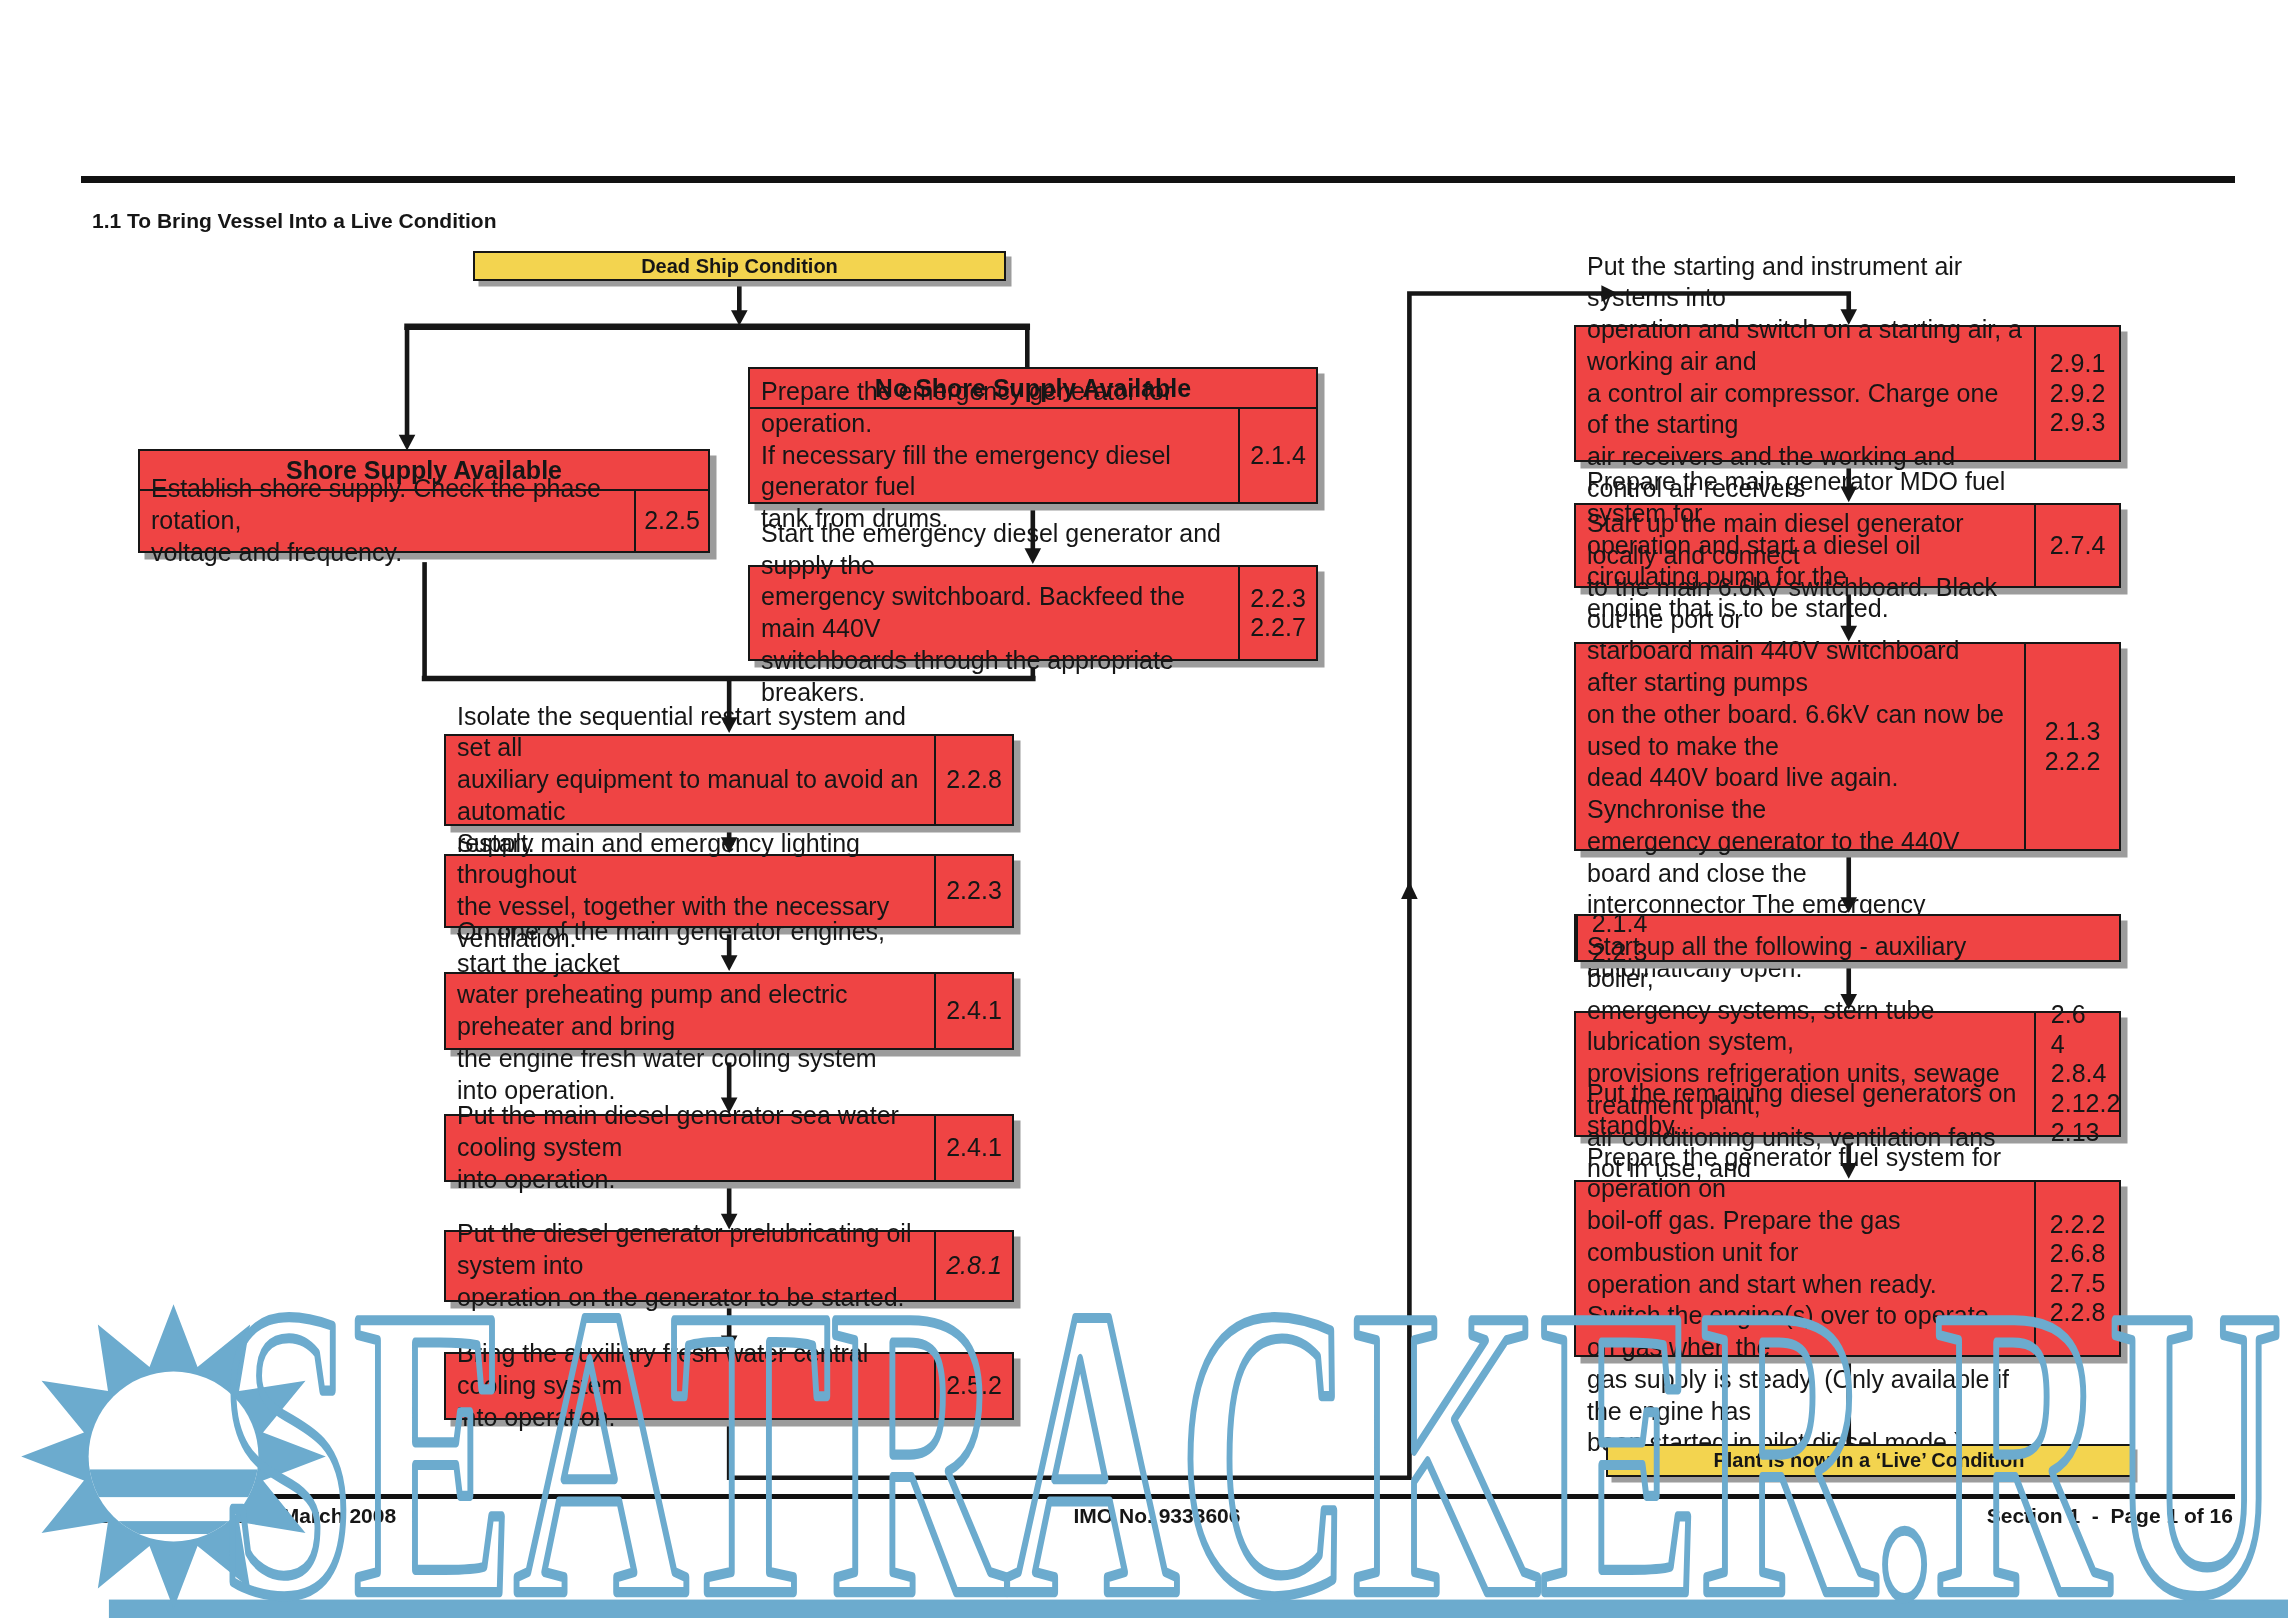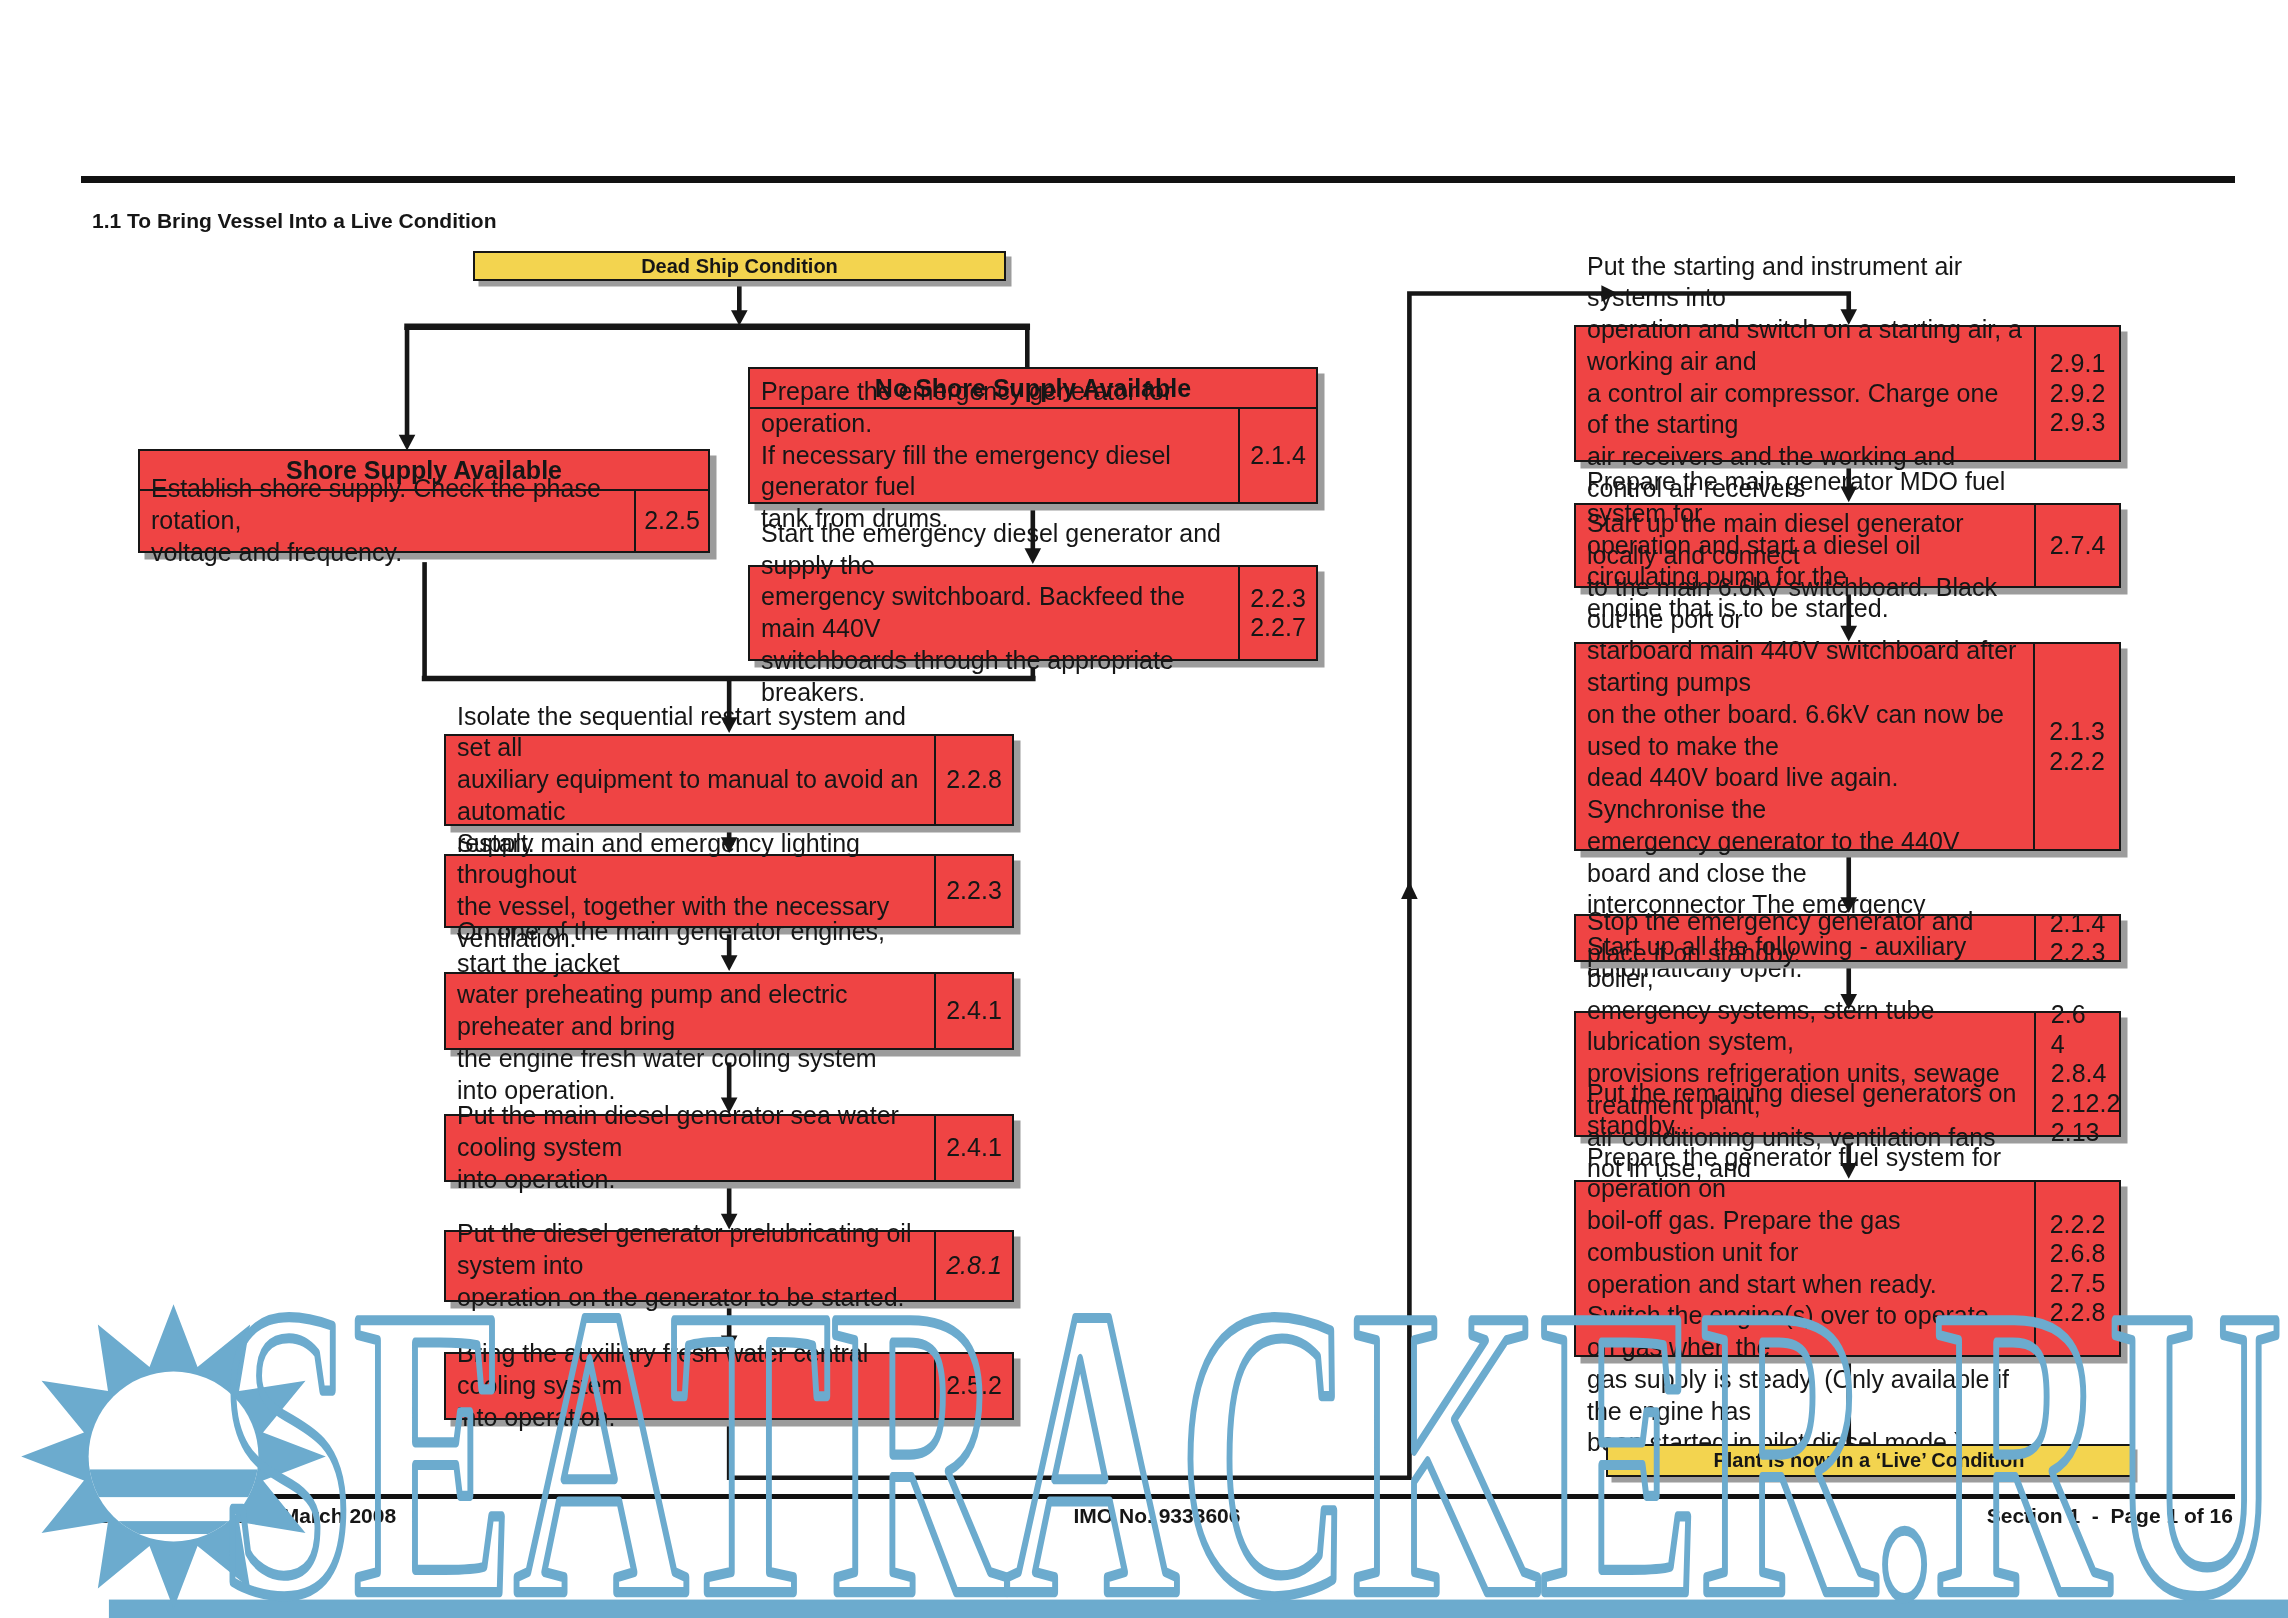--- a/index.html
+++ b/index.html
@@ -199,27 +199,26 @@
   <div class="fc-box" style="left:1574px;top:642px;width:547px;height:209px;">
     <div class="fc-row">
       <div class="fc-text">Start up the main diesel generator locally and connect
 to the main 6.6kV switchboard. Black out the port or
 starboard main 440V switchboard after starting pumps
 on the other board. 6.6kV can now be used to make the
 dead 440V board live again. Synchronise the
 emergency generator to the 440V board and close the
 interconnector The emergency generator  breaker will
 automatically open.</div>
-      <div class="fc-ref" style="width:86px;">2.1.3
+      <div class="fc-ref" style="width:95px;">2.1.3
 2.2.2</div>
     </div>
   </div>
   <div class="fc-box" style="left:1574px;top:914px;width:547px;height:48px;">
     <div class="fc-row">
-      <div class="fc-text" style="padding:1.8px 11px;">Stop the emergency generator and place it on standby.</div>
       <div class="fc-ref" style="width:85px;">2.1.4
 2.2.3</div>
     </div>
   </div>
   <div class="fc-box" style="left:1574px;top:1011px;width:547px;height:126px;">
     <div class="fc-row">
       <div class="fc-text">Start up all the following - auxiliary boiler,
 emergency systems, stern tube lubrication system,
 provisions refrigeration units, sewage treatment plant,
 air conditioning units, ventilation fans not in use, and

